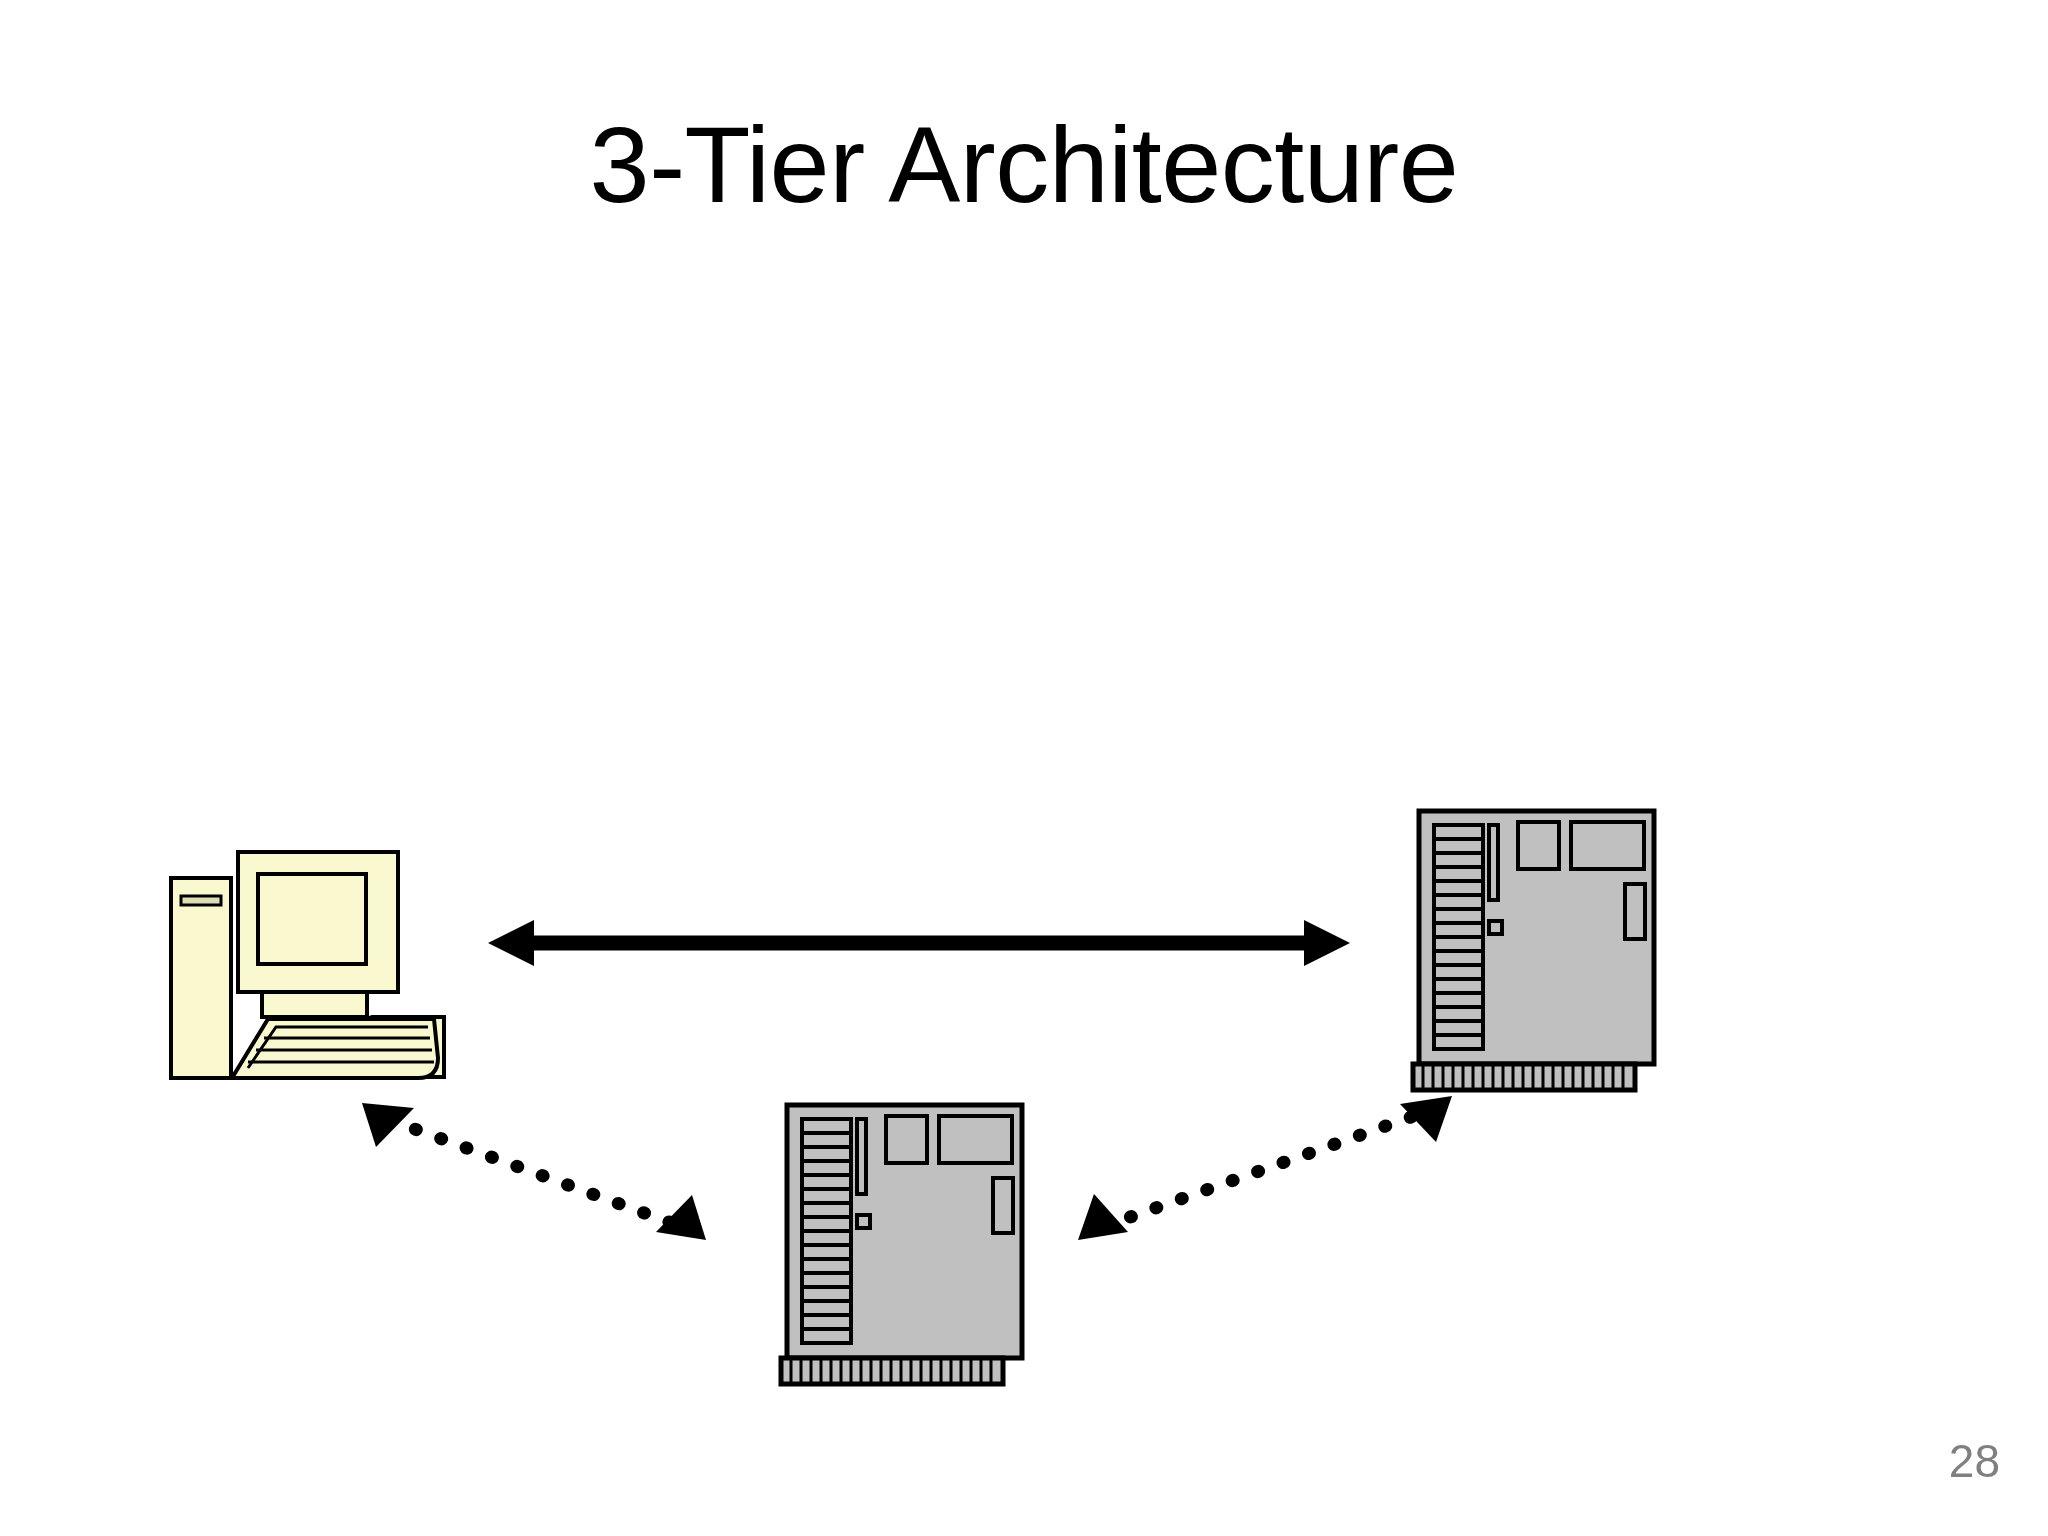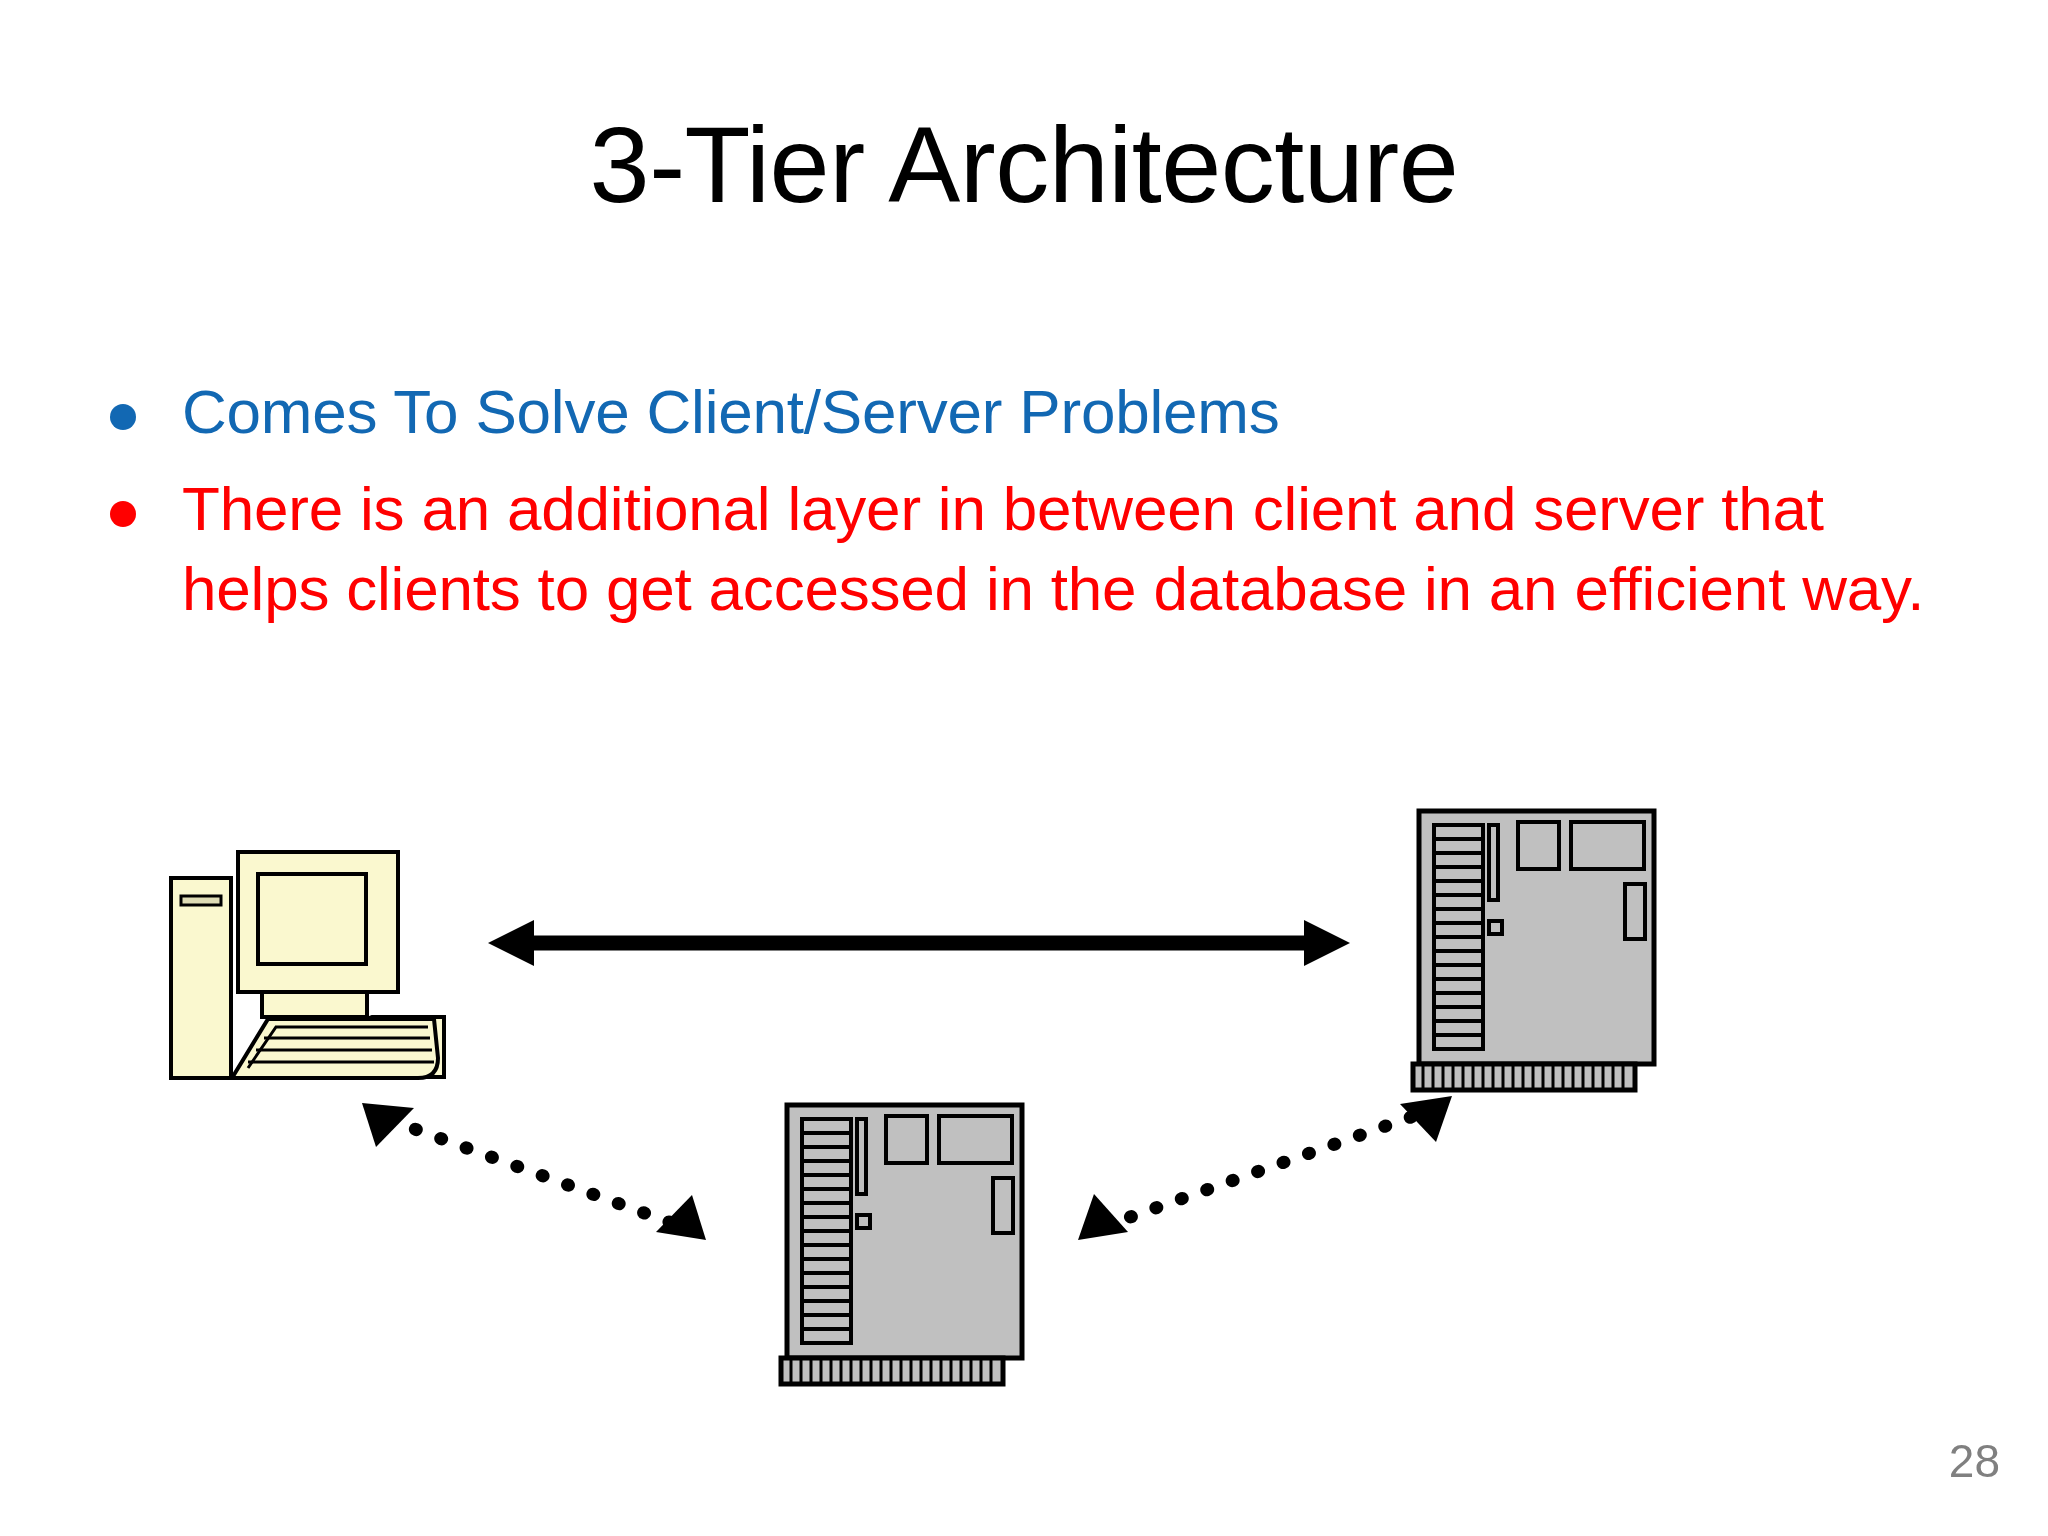--- a/index.html
+++ b/index.html
@@ -59,33 +59,20 @@
     font-family:"Liberation Sans", sans-serif;
   }
 </style>
 </head>
 <body>
 
 <div class="slide">
 
   <div class="title">3-Tier Architecture</div>
 
-  <div class="bullets">
-
-    <div class="bullet-row row-blue">
-      <span class="bullet-mark"></span>
-      <span class="bullet-text">Comes To Solve Client/Server Problems</span>
-    </div>
-
-    <div class="bullet-row row-red">
-      <span class="bullet-mark"></span>
-      <span class="bullet-text">There is an additional layer in between client and server that helps clients to get accessed in the database in an efficient way.</span>
-    </div>
-
-  </div>
 
   <div class="diagram">
     <svg viewBox="0 0 2048 1536" xmlns="http://www.w3.org/2000/svg">
 
       <g>
 
         <rect x="171" y="878" width="60" height="200" fill="#FAF8CF" stroke="#000000" stroke-width="4"></rect>
         <rect x="181" y="896" width="40" height="9" fill="#DEDCB5" stroke="#000000" stroke-width="3"></rect>
 
         <rect x="238" y="852" width="160" height="140" fill="#FAF8CF" stroke="#000000" stroke-width="4"></rect>

